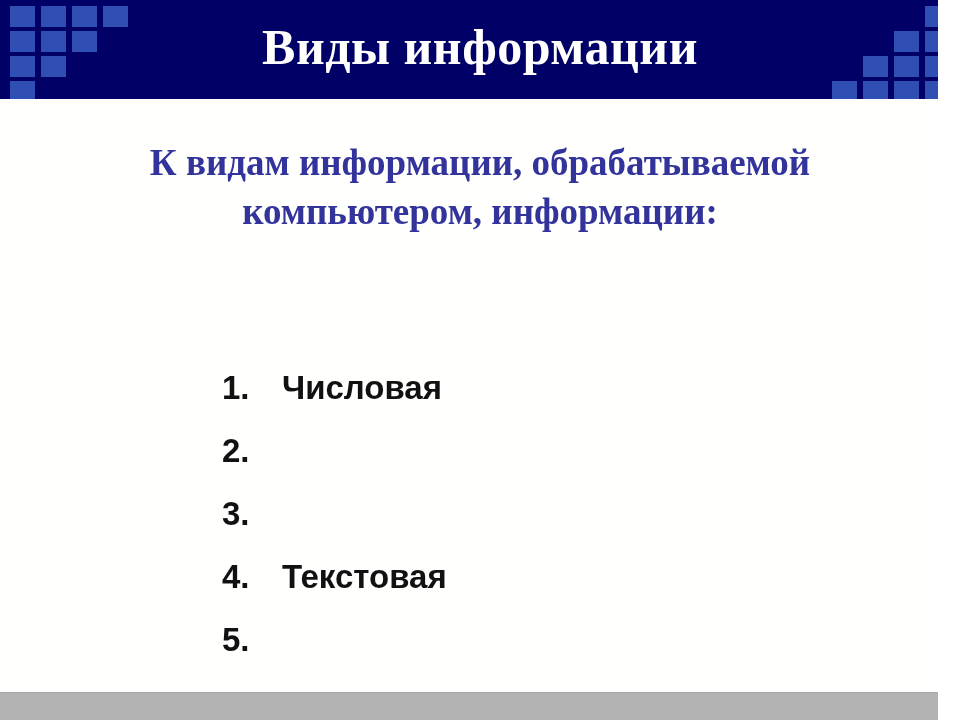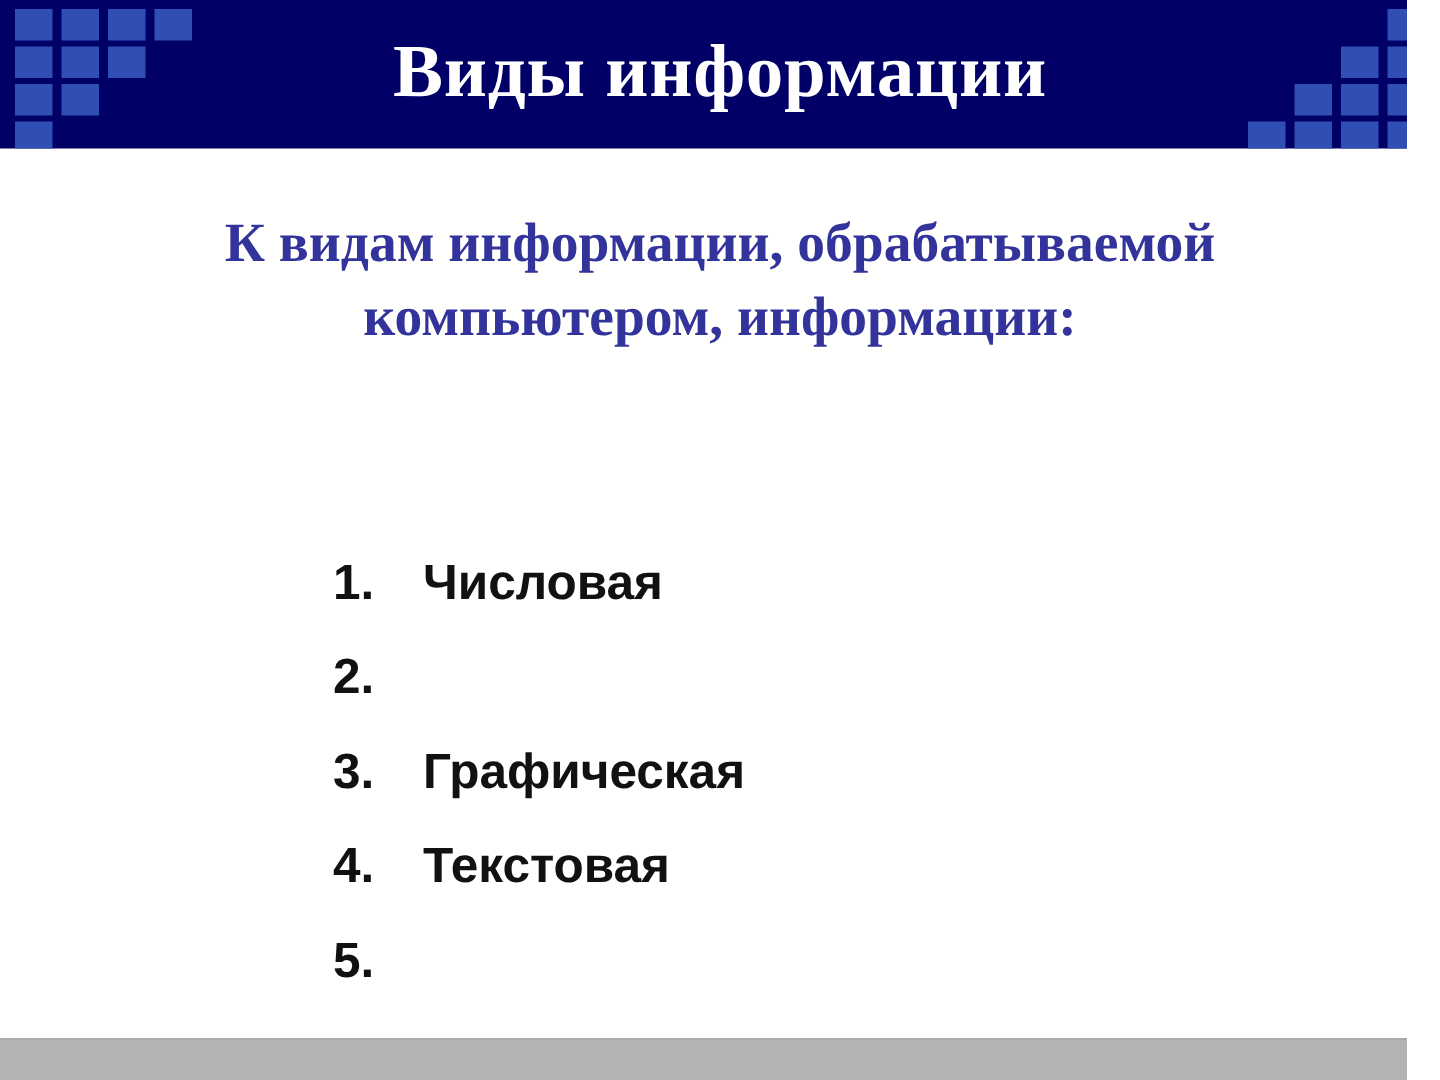--- a/index.html
+++ b/index.html
@@ -162,21 +162,20 @@
   <div id="info-list">
     <div class="list-item">
       <span class="list-num">1.</span>
       <span class="list-label">Числовая</span>
     </div>
     <div class="list-item">
       <span class="list-num">2.</span>
     </div>
     <div class="list-item">
       <span class="list-num">3.</span>
-      <span class="list-label">Графическая</span>
     </div>
     <div class="list-item">
       <span class="list-num">4.</span>
       <span class="list-label">Текстовая</span>
     </div>
     <div class="list-item">
       <span class="list-num">5.</span>
     </div>
   </div>
 

